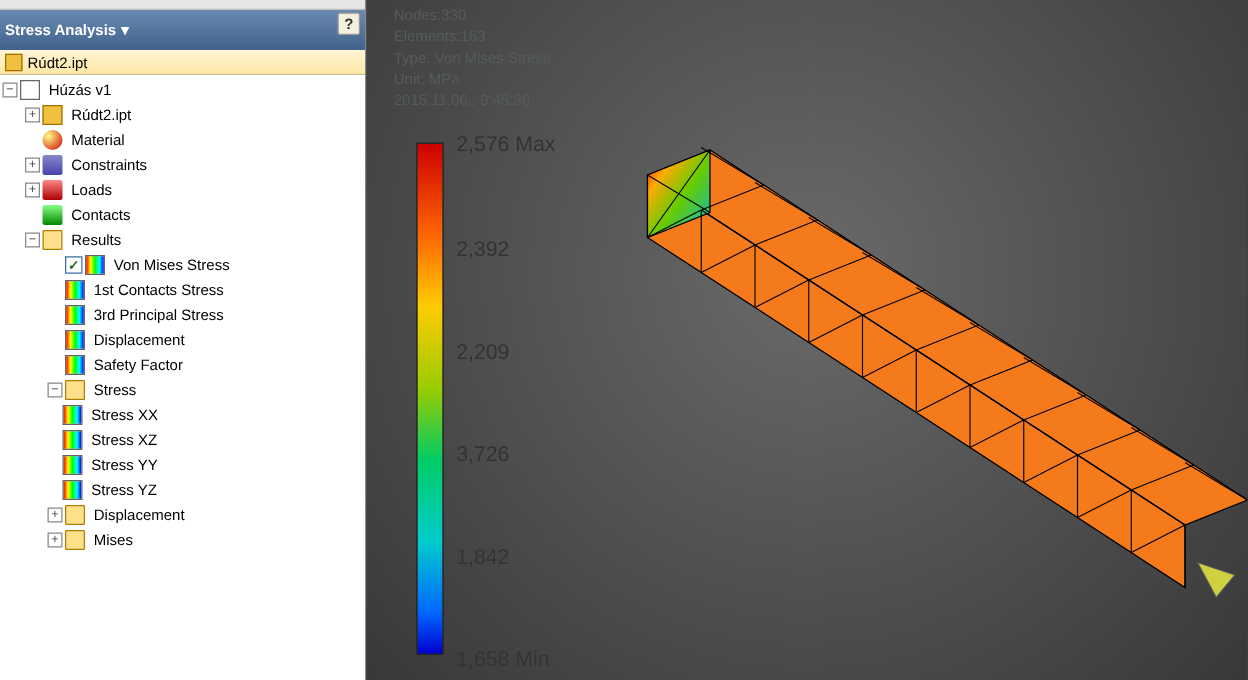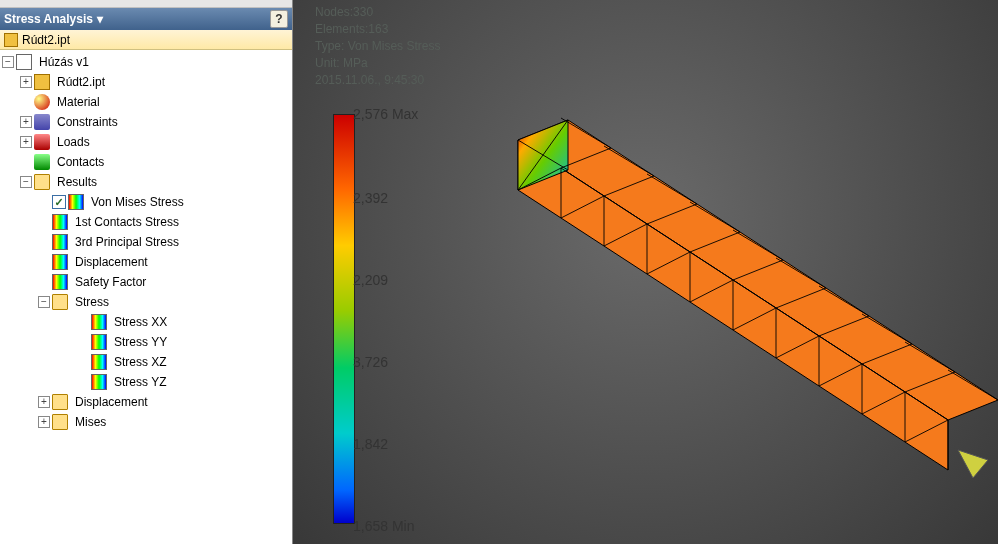--- a/index.html
+++ b/index.html
@@ -1,51 +1,51 @@
 <!DOCTYPE html>
 <html><head>
 <meta charset="utf-8">
 <style>
 * { margin: 0; padding: 0; box-sizing: border-box; font-family: "Segoe UI", Tahoma, sans-serif; font-size: 12px; }
 body { width: 998px; height: 544px; display: flex; overflow: hidden; background: #404040; }
 .sidebar { width: 293px; height: 100%; background: #f0f0f0; border-right: 1px solid #888; display: flex; flex-direction: column; }
-.sidebar-titlebar { height: 22px; background: linear-gradient(#6a8ab0, #40628c); color: #fff; font-weight: bold; display: flex; align-items: center; padding: 0 4px; position: relative; }
+.sidebar-titlebar { height: 32px; background: linear-gradient(#6a8ab0, #40628c); color: #fff; font-weight: bold; display: flex; align-items: center; padding: 0 4px; position: relative; }
 .sidebar-titlebar .caret { margin-left: 4px; }
 .sidebar-titlebar .help-btn { position: absolute; right: 4px; top: 2px; width: 18px; height: 18px; background: #f4f0e0; border: 1px solid #999; color: #333; display: flex; align-items: center; justify-content: center; font-weight: bold; border-radius: 2px; cursor: pointer; }
 .sidebar-top-grip { height: 8px; background: #e6e6e6; border-bottom: 1px solid #c0c0c0; }
 .file-header { height: 20px; background: linear-gradient(#fff4d6, #ffe9a6); border-bottom: 1px solid #d0c080; display: flex; align-items: center; padding-left: 4px; gap: 4px; }
 .file-header .cube { width: 14px; height: 14px; background: #f0c040; border: 1px solid #a07000; }
 .tree { flex: 1; background: #fff; overflow: auto; padding: 2px 0; }
 .tree-node { white-space: nowrap; height: 20px; display: flex; align-items: center; }
 .expander { width: 12px; height: 12px; border: 1px solid #888; background: #fff; display: inline-flex; align-items: center; justify-content: center; font-size: 10px; line-height: 1; margin-right: 2px; cursor: pointer; user-select: none; color:#444;}
 .exp-spacer { width: 14px; display:inline-block; }
 .lvl0 { padding-left: 2px; }
 .lvl1 { padding-left: 20px; }
 .lvl2 { padding-left: 38px; }
-.lvl3 { padding-left: 77px; }
+.lvl3 { padding-left: 36px; }
 .tree-node .ico { width: 16px; height: 16px; margin-right: 4px; display:inline-flex; align-items:center; justify-content:center; }
 .ico-folder { background: #ffe08a; border:1px solid #b08000; border-radius:1px; }
 .ico-cube { background: #f0c040; border:1px solid #a07000; }
 .ico-material { background: radial-gradient(circle at 30% 30%, #ff8, #c00); border-radius:50%; }
 .ico-constraints { background: linear-gradient(#88c, #44a); border-radius:2px; }
 .ico-loads { background: linear-gradient(#f88, #a00); border-radius:2px; }
 .ico-contacts { background: linear-gradient(#8f8, #080); border-radius:2px; }
 .ico-mesh { background: repeating-linear-gradient(45deg,#88c 0 3px,#fff 3px 6px); border:1px solid #448;}
 .ico-results { background: linear-gradient(90deg,#f00,#ff0,#0f0,#0ff,#00f); border:1px solid #666;}
 .ico-sim { width:16px;height:16px; background:#fff; border:1px solid #666; display:flex;}
 .ico-sim::before{content:"";flex:1;background:linear-gradient(#f00,#0f0,#00f);}
 .ico-checkbox { width:14px;height:14px;border:1px solid #3a6ea5; background:#fff; display:inline-flex;align-items:center;justify-content:center;margin-right:2px;}
 .ico-checkbox.checked::after{content:"✓";color:#2a6e2a;font-size:11px;font-weight:bold;}
 .tree-node span.lbl { padding: 1px 3px; }
 
 .viewport { flex:1; position:relative; background: radial-gradient(circle at 50% 40%, #6a6a6a, #383838); }
 .hud { position:absolute; left:22px; top:4px; color:#555d58; font-size:13px; line-height:17px; }
 .legend { position:absolute; left:40px; top:100px; }
 .legend-bar { position:absolute; left:0; top:14px; width:22px; height:410px; background: linear-gradient(#c00 0%, #f60 18%, #fc0 32%, #9c0 48%, #0c6 62%, #0cc 78%, #06f 92%, #00c 100%); border:1px solid #222; }
-.legend-label { position:absolute; left:20px; color:#333; font-size:14px; white-space:nowrap; }
+.legend-label { position:absolute; left:32px; color:#333; font-size:17px; white-space:nowrap; }
 .beam-svg { position:absolute; left:105px; top:90px; }
 </style>
 </head>
 <body>
 
 <div class="sidebar">
   <div class="sidebar-top-grip"></div>
   <div class="sidebar-titlebar">
     <span>Stress Analysis</span>
     <span class="caret">▾</span>
@@ -133,26 +133,26 @@
       <span class="lbl">Stress</span>
     </div>
     <div class="tree-node lvl3">
         <span class="exp-spacer"></span>
         <span class="ico ico-results"></span>
         <span class="lbl">Stress XX</span>
       </div>
     <div class="tree-node lvl3">
         <span class="exp-spacer"></span>
         <span class="ico ico-results"></span>
+        <span class="lbl">Stress XZ</span>
+      </div>
+    <div class="tree-node lvl3">
+        <span class="exp-spacer"></span>
+        <span class="ico ico-results"></span>
         <span class="lbl">Stress YY</span>
-      </div>
-    <div class="tree-node lvl3">
-        <span class="exp-spacer"></span>
-        <span class="ico ico-results"></span>
-        <span class="lbl">Stress XZ</span>
       </div>
     <div class="tree-node lvl3">
         <span class="exp-spacer"></span>
         <span class="ico ico-results"></span>
         <span class="lbl">Stress YZ</span>
       </div>
 
     <div class="tree-node lvl2">
       <span class="expander">+</span>
       <span class="ico ico-folder"></span>

